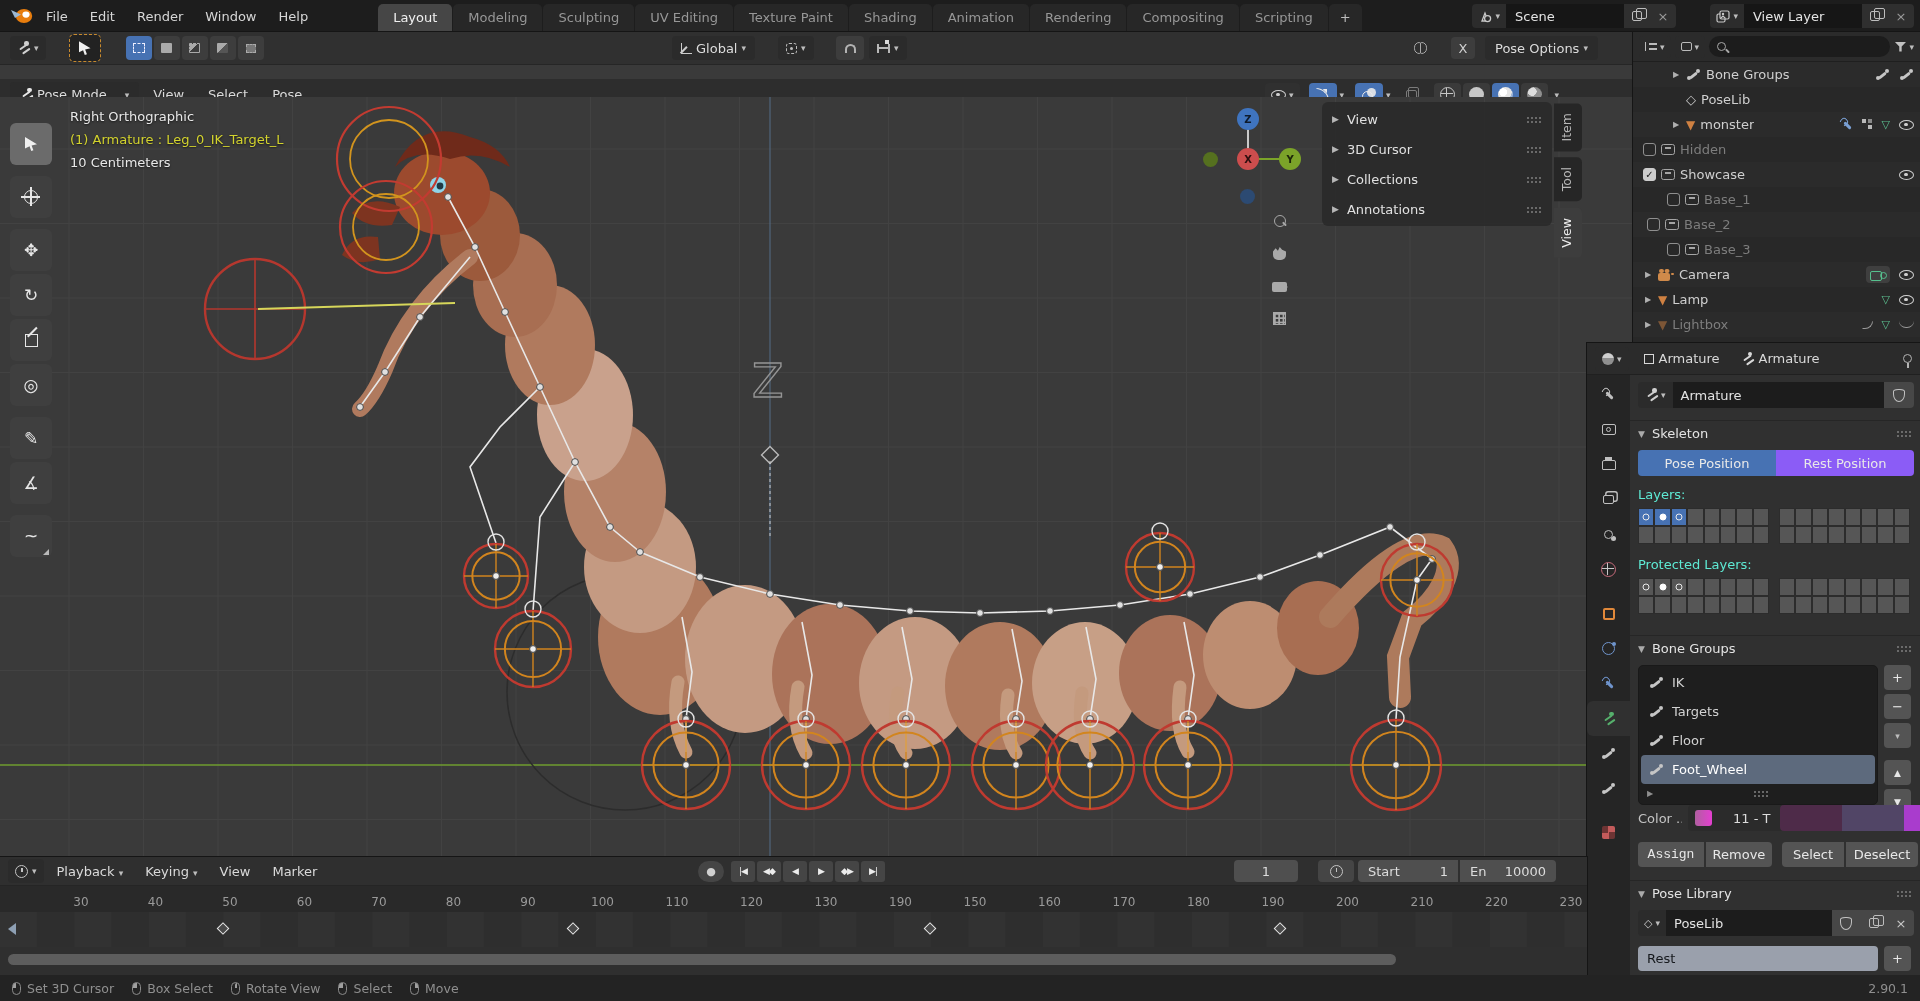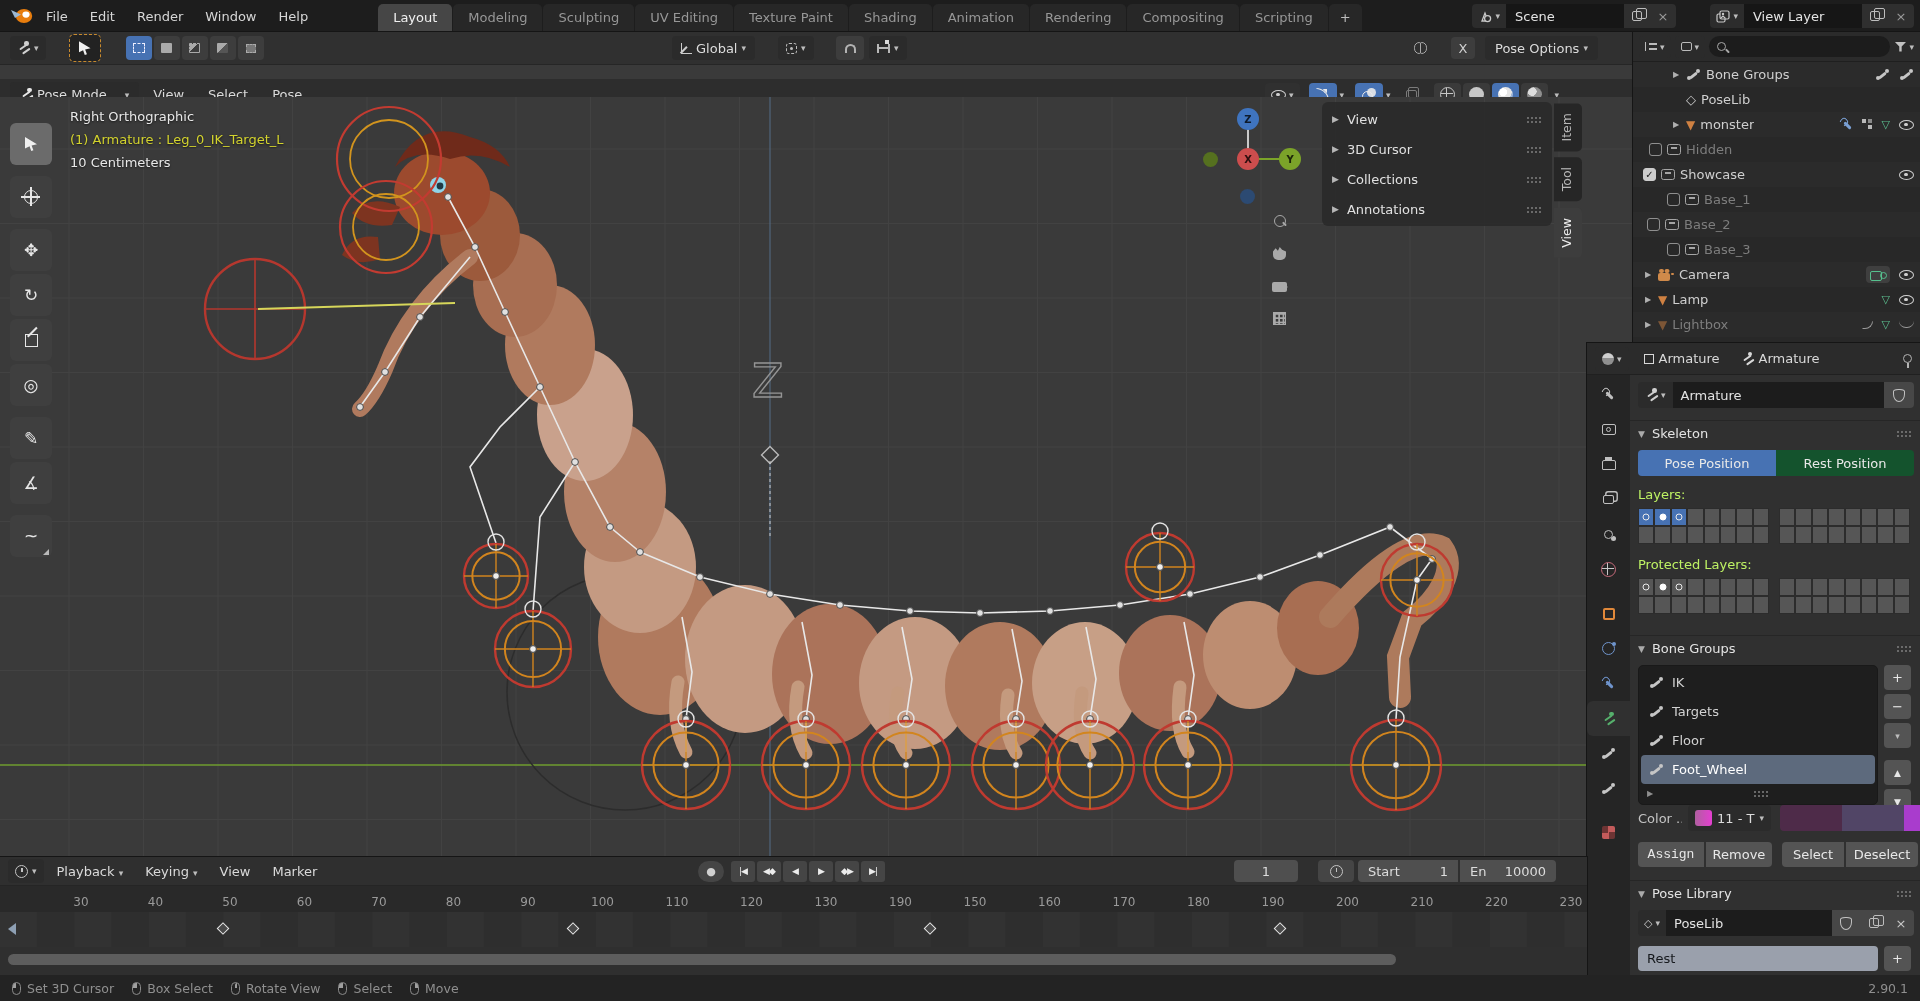--- a/index.html
+++ b/index.html
@@ -152,29 +152,29 @@
   #ptab-strip { width:43px; background:#252525; padding-top:34px; display:flex; flex-direction:column; align-items:center; }
   .ptab { width:43px; height:35px; display:flex; align-items:center; justify-content:center; }
   .ptab.active { background:#303030; border-radius:6px 0 0 6px; }
   .ptab.gap { margin-top:9px; }
   #pcontent { flex:1; position:relative; }
   #pbreadcrumb { position:absolute; left:-43px; top:0; width:333px; height:32px; background:#2b2b2b; border-bottom:1px solid #202020; display:flex; align-items:center; gap:7px; padding:0 8px; color:#d9d9d9; }
   .p-section-h { display:flex; align-items:center; gap:7px; padding:0 8px; height:26px; color:#e3e3e3; }
   .p-section-h .tri { font-size:9px; color:#ababab; }
   .p-section-h .sp { flex:1; }
   .seg { display:flex; height:26px; border-radius:4px; overflow:hidden; }
-  .seg > div { flex:1; display:flex; align-items:center; justify-content:center; color:#e8e8e8; background:#14532d; }
+  .seg > div { flex:1; display:flex; align-items:center; justify-content:center; color:#e8e8e8; background:#8b5cf6; }
   .seg > .on { background:#4772b3; }
   .layer-grids { display:flex; gap:10px; padding:0 8px; }
   .lg-block { display:grid; grid-template-columns:repeat(8,1fr); width:131px; }
   .lg-cell { height:18px; background:#565656; border:1px solid #2c2c2c; position:relative; }
   .lg-cell.on { background:#4772b3; }
   .lg-cell .dot { position:absolute; left:50%; top:50%; width:7px; height:7px; border:1.4px solid #eaeaea; border-radius:50%; transform:translate(-50%,-50%); }
   .lg-cell .dot.fill { background:#fff; border-color:#fff; }
-  .plabel { color:#bef264; padding:0 8px; }
+  .plabel { color:#5eead4; padding:0 8px; }
   #bg-list { position:absolute; left:8px; width:240px; background:#1e1e1e; border-radius:5px; border:1px solid #191919; padding:2px 0; }
   .bg-row { height:29px; display:flex; align-items:center; gap:8px; padding:0 8px; color:#d2d2d2; border-radius:4px; margin:0 2px; }
   .bg-row.sel { background:#5d6a7d; color:#fff; }
   .bg-foot { height:18px; display:flex; align-items:center; padding:0 8px; }
   .bg-foot .tri { font-size:8px; color:#8e8e8e; }
   .sidecol { position:absolute; display:flex; flex-direction:column; gap:4px; }
   .sq-btn { width:27px; height:25px; background:#545454; border-radius:4px; display:flex; align-items:center; justify-content:center; color:#e6e6e6; font-size:13px; }
   .p-btn { height:25px; background:#545454; border-radius:4px; display:inline-flex; align-items:center; justify-content:center; color:#e8e8e8; }
   .swatches { position:absolute; display:flex; border-radius:4px; overflow:hidden; height:26px; }
   .swatches > div { width:62px; }
@@ -681,21 +681,21 @@
         <span class="i-obj-tri">▼</span>
         <span class="lbl">monster</span>
         <span class="spacer"></span>
         <span class="ol-right">
           <span class="i-wrench"></span>
           <span class="i-vg"></span>
           <span class="i-tri">▽</span>
           <span class="i-eye"></span>
         </span>
       </div>
-      <div class="ol-row muted" style="padding-left: 16px;">
+      <div class="ol-row muted" style="padding-left: 10px;">
         <span class="cb"></span>
         <span class="i-coll"></span>
         <span class="lbl">Hidden</span>
         <span class="spacer"></span>
         <span class="ol-right"></span>
       </div>
       <div class="ol-row" style="padding-left: 10px;">
         <span class="cb on">✓</span>
         <span class="i-coll"></span>
         <span class="lbl">Showcase</span>
@@ -970,21 +970,21 @@
       <span class="sq-btn">
           <span class="chev">▾</span>
         </span>
     </div>
     <div class="sidecol" style="left:254px;top:417px;">
       <span class="sq-btn" style="font-size:9px;">▲</span>
       <span class="sq-btn" style="font-size:9px;">▼</span>
     </div>
     <div class="abs" style="left:8px;top:462px;display:flex;align-items:center;gap:6px;">
       <span style="color:#c3c3c3;width:44px;overflow:hidden;white-space:nowrap;">Color ...</span>
-      <span class="btn dark" style="height:26px;padding:0 7px;gap:5px;">
+      <span class="btn dark" style="height:26px;padding:0 7px;gap:21px;">
         <span style="width:17px;height:16px;border-radius:3px;background:linear-gradient(90deg,#b05fa0,#e43fd0);"></span>
         <span>11 - T</span>
         <span class="chev">▾</span>
       </span>
     </div>
     <div class="swatches" style="left:150px;top:462px;">
       <div style="background: rgb(78, 43, 73);"></div>
       <div style="background: rgb(81, 69, 102);"></div>
       <div style="background: rgb(169, 60, 205);"></div>
     </div>

